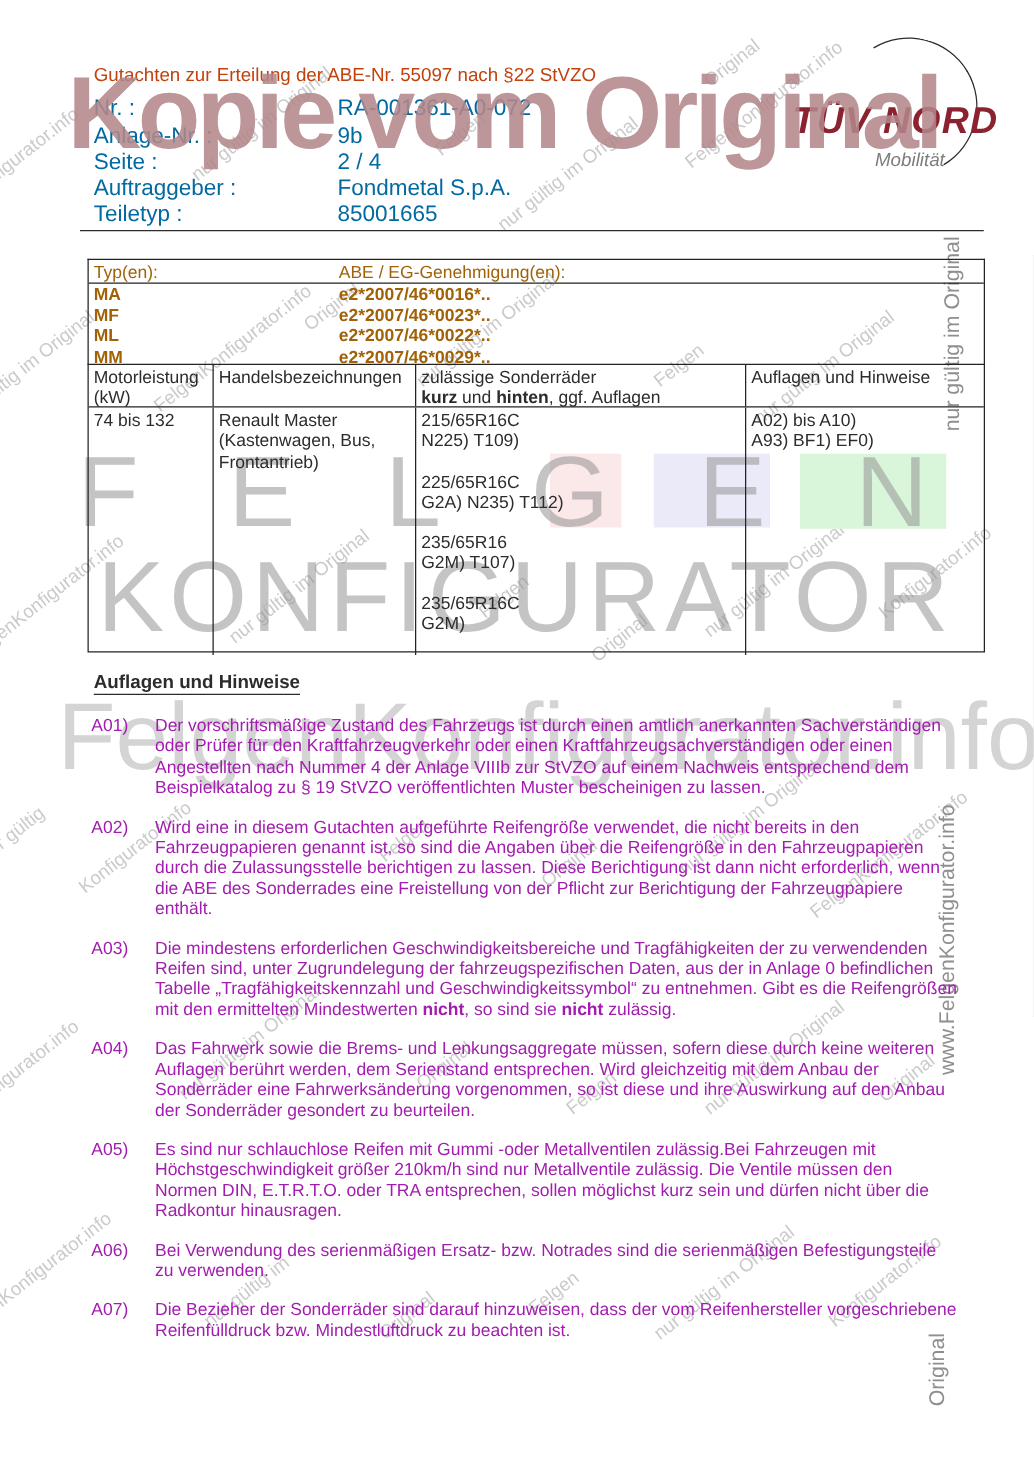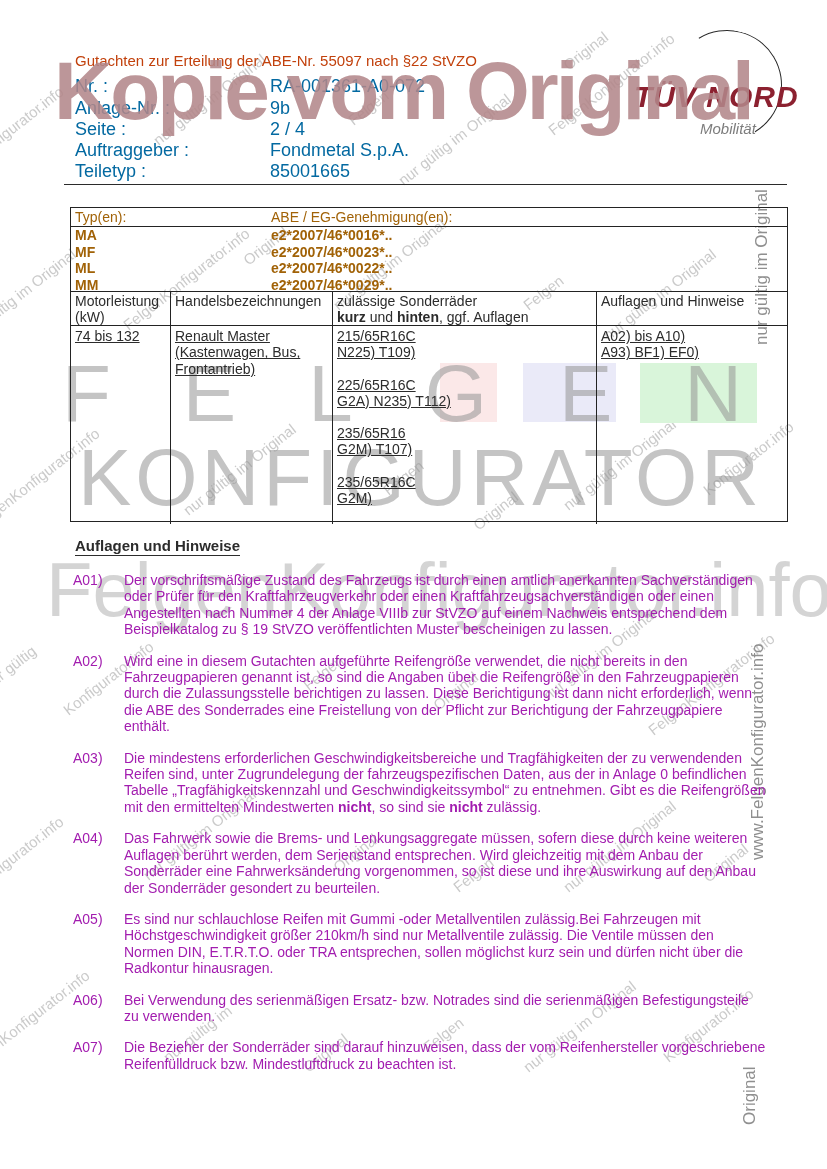--- a/index.html
+++ b/index.html
@@ -43,21 +43,21 @@
   .t1{left:70px;top:207px;width:716px;height:84px;border:1.5px solid #232323;border-bottom:none;
       z-index:4;font-size:14px;color:#a16207;}
   .t1-head{height:16px;border-bottom:1.3px solid #232323;position:relative;padding:1px 4px;}
   .t1-head .c2{position:absolute;left:200px;top:1px;}
   .t1-row{position:relative;height:16.5px;padding:0 4px;font-weight:bold;}
   .t1-row .c2{position:absolute;left:200px;top:0;}
 
   .t2{left:70px;top:291px;width:716px;height:229px;border:1.5px solid #232323;z-index:4;
       font-size:14px;color:#2c2c2c;display:flex;flex-direction:column;}
   .t2-head{height:33px;border-bottom:1.4px solid #232323;display:flex;flex:none;line-height:15.5px;}
-  .t2-body{flex:1;display:flex;line-height:16.3px;text-decoration:underline;}
+  .t2-body{flex:1;display:flex;line-height:16.3px;}
   .t2 .c{padding:2px 4px;border-right:1.2px solid #232323;box-sizing:border-box;}
   .t2 .c:last-child{border-right:none;}
   .cw1{width:100px;flex:none;}.cw2{width:162px;flex:none;}.cw3{width:264px;flex:none;}.cw4{flex:1;}
   .tire-group{margin-bottom:16px;}
   .b{font-weight:bold;}
 
   
   .sec-head{left:75px;top:537px;font-size:15px;font-weight:bold;color:#2c2c2c;z-index:4;
             border-bottom:1.6px solid #2c2c2c;padding-bottom:1px;}
   .cond-list{left:73px;top:572px;width:694px;z-index:4;font-size:14px;line-height:16.4px;color:#a21caf;}

